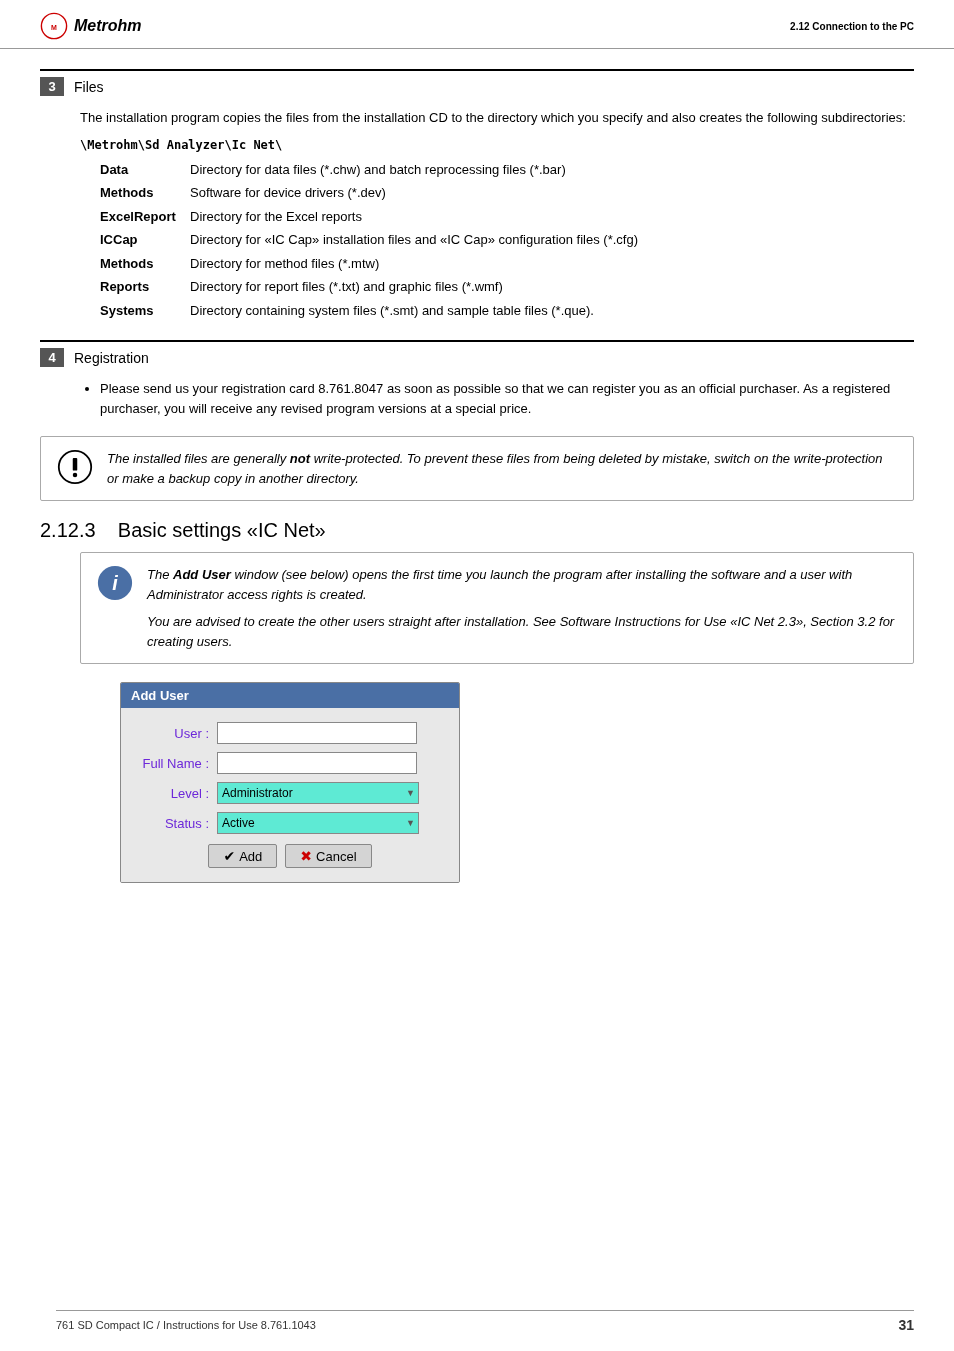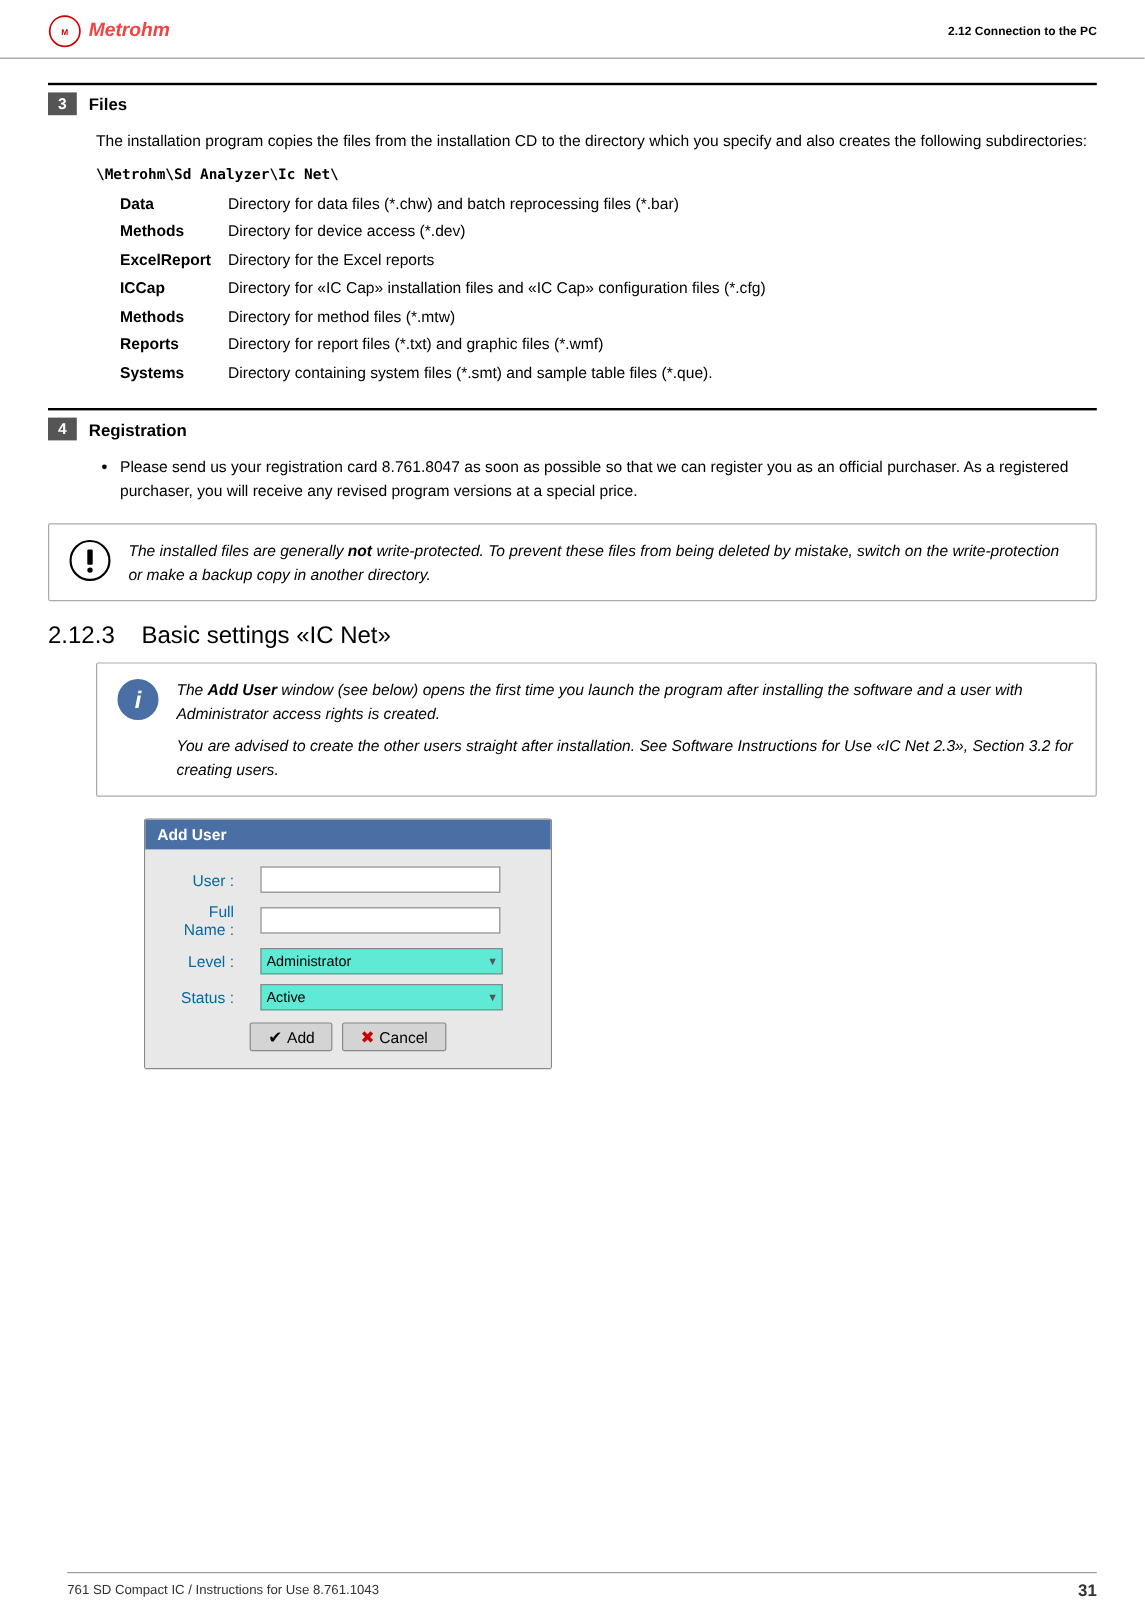--- a/index.html
+++ b/index.html
@@ -62,21 +62,21 @@
     .section-number {
       background: #555;
       color: #fff;
       font-weight: bold;
       font-size: 13px;
       padding: 2px 8px;
       min-width: 24px;
       text-align: center;
     }
     .section-title {
-      font-weight: bold;
+      font-weight: normal;
       font-size: 14px;
     }
     .section-body {
       margin-left: 40px;
       font-size: 13px;
       line-height: 1.5;
     }
 
     
     .subdirectory-label {
@@ -177,22 +177,22 @@
     }
     .dialog-row {
       display: flex;
       align-items: center;
       margin-bottom: 8px;
     }
     .dialog-label {
       width: 80px;
       text-align: right;
       font-size: 13px;
-      padding-right: 22px;
-      color: #0369a1;
+      padding-right: 8px;
+      color: #6d28d9;
     }
     .dialog-input {
       width: 200px;
       height: 22px;
       border: 1px solid #888;
       background: #fff;
       font-size: 12px;
       padding: 2px 4px;
     }
     .dialog-select {
@@ -264,21 +264,21 @@
 <body>
 
 <div class="page">
 
   <div class="header">
     <div class="header-logo">
       <svg class="logo-icon" viewBox="0 0 40 40">
         <circle cx="20" cy="20" r="18" fill="none" stroke="#cc0000" stroke-width="2"></circle>
         <text x="20" y="25" text-anchor="middle" font-size="10" fill="#cc0000" font-family="Arial" font-weight="bold">M</text>
       </svg>
-      <span style="font-size:16px;font-weight:bold;color:#ef4444;font-style:italic;">Metrohm</span>
+      <span style="font-size:16px;font-weight:bold;color:#000000;font-style:italic;">Metrohm</span>
     </div>
     <div class="header-title">2.12  Connection to the PC</div>
   </div>
 
   <div class="content">
 
     <div class="section">
       <div class="section-header">
         <span class="section-number">3</span>
         <span class="section-title">Files</span>
@@ -287,21 +287,21 @@
         <p>The installation program copies the files from the installation CD to the directory which you specify and also creates the following subdirectories:</p>
         <div class="subdirectory-label">\Metrohm\Sd Analyzer\Ic Net\</div>
         <table class="files-table">
           <tbody id="files-tbody">
               <tr>
                 <td>Data</td>
                 <td>Directory for data files (*.chw) and batch reprocessing files (*.bar)</td>
               </tr>
               <tr>
                 <td>Methods</td>
-                <td>Directory for device access (*.dev)</td>
+                <td>Software for device drivers (*.dev)</td>
               </tr>
               <tr>
                 <td>ExcelReport</td>
                 <td>Directory for the Excel reports</td>
               </tr>
               <tr>
                 <td>ICCap</td>
                 <td>Directory for «IC Cap» installation files and «IC Cap» configuration files (*.cfg)</td>
               </tr>
               <tr>

